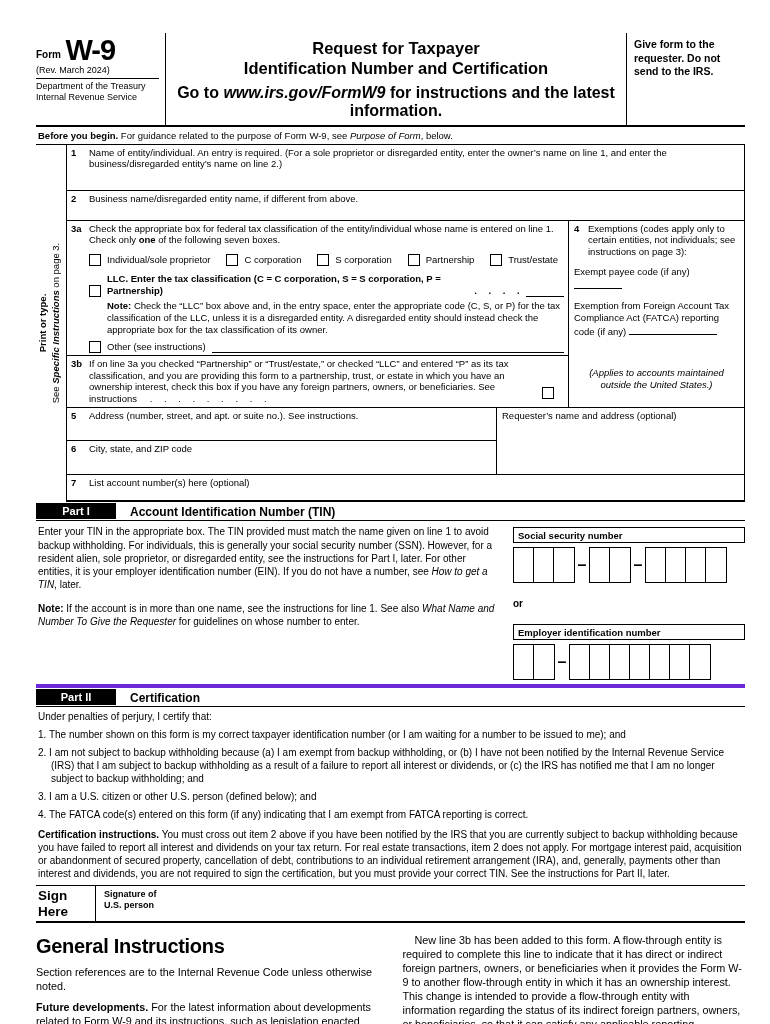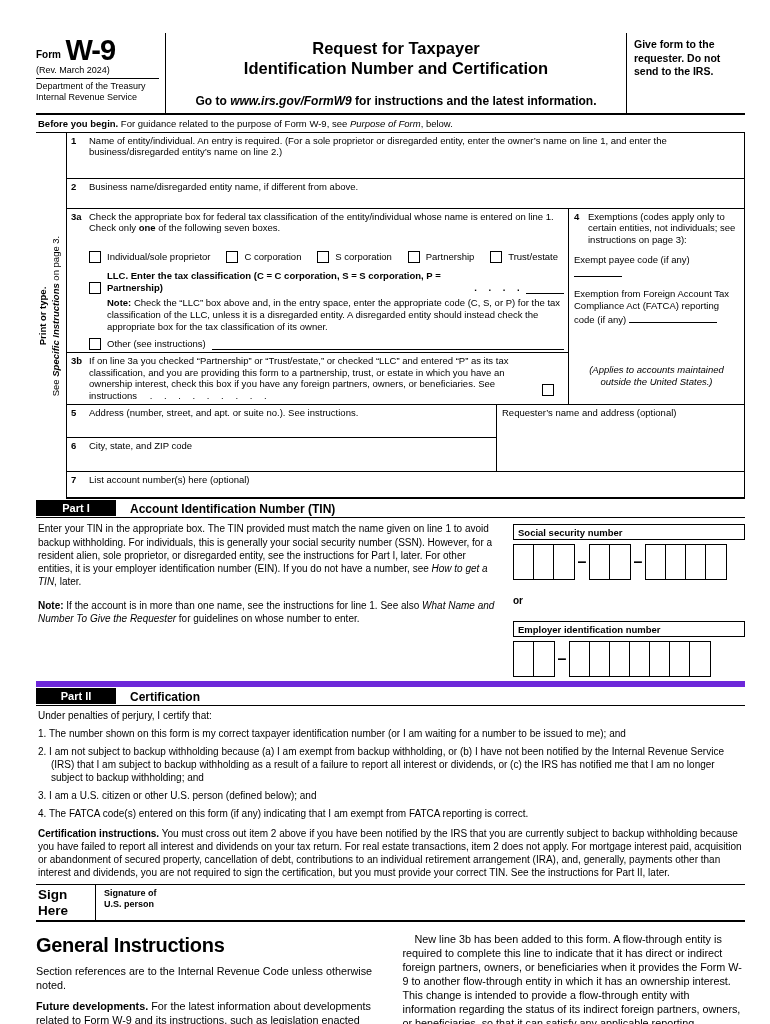--- a/index.html
+++ b/index.html
@@ -17,21 +17,21 @@
   
   .header { display:flex; border-bottom:2.5px solid #000; }
   .hdr-left { width:130px; padding:4px 6px 4px 0; border-right:1px solid #000; }
   .form-word { font-size:10px; font-weight:bold; }
   .form-number-big { font-size:29px; font-weight:bold; letter-spacing:-1px; line-height:0.9; vertical-align:-2px; }
   .hdr-rev { font-size:9px; margin-top:2px; }
   .hdr-dept { font-size:9px; border-top:1px solid #000; margin-top:3px; padding-top:2px; line-height:1.25; }
   .hdr-center { flex:1; padding:6px 10px 3px; text-align:center; border-right:1px solid #000;
                 display:flex; flex-direction:column; justify-content:space-between; }
   .hdr-title { font-size:16.5px; font-weight:bold; line-height:1.2; }
-  .hdr-subtitle { font-size:12px; font-weight:bold; margin-top:15px; padding-bottom:2px; }
+  .hdr-subtitle { font-size:16px; font-weight:bold; margin-top:5px; padding-bottom:2px; }
   .hdr-right { width:118px; padding:5px 0 0 7px; font-size:10.5px; font-weight:bold; line-height:1.3; }
 
   
   .before-begin { font-size:9.5px; padding:3px 0 3px 2px; border-bottom:1.5px solid #000; }
 
   
   .main-wrap { display:flex; }
   .rot-col { width:30px; position:relative; }
   .rot-inner { position:absolute; top:50%; left:45%; transform:translate(-50%,-50%) rotate(-90deg);
                white-space:nowrap; text-align:center; font-size:9.5px; line-height:1.35; }
@@ -47,42 +47,42 @@
   .r3a { min-height:116px; border-bottom:1px solid #000; }
   .r3b { min-height:46px; position:relative; }
   .col4 { width:176px; flex:0 0 176px; border-left:1px solid #000; padding:2px 5px; font-size:9.5px; line-height:1.25; display:flex; flex-direction:column; }
   .r56group { display:flex; border-bottom:1px solid #000; }
   .r56left { flex:1; }
   .r5 { min-height:33px; border-bottom:1px solid #000; }
   .r6 { min-height:33px; }
   .colreq { width:248px; flex:0 0 248px; border-left:1px solid #000; padding:2px 5px; font-size:9.5px; }
   .r7 { min-height:27px; border-bottom:2px solid #000; }
 
-  .checkrow { display:flex; align-items:flex-start; margin-top:17px; padding-right:6px; }
+  .checkrow { display:flex; align-items:flex-start; margin-top:8px; padding-right:6px; }
   .checkbox { width:12px; height:12px; border:1.5px solid #000; flex:0 0 12px; margin-right:6px; background:#fff; }
   .check-item { display:flex; align-items:center; }
   .cb-sp { flex:1; }
   .llc-row { display:flex; align-items:flex-end; margin-top:7px;font-weight:bold; }
   .dots { word-spacing:9px; margin:0 6px 0 10px; white-space:nowrap; }
   .fill-line { display:inline-block; border-bottom:1px solid #000; height:11px; }
   .note-block { margin:3px 0 0 18px; }
   .other-row { display:flex; align-items:flex-end; margin-top:5px; }
   .other-row .fill-line { flex:1; margin-left:6px; }
   .r3b-check { position:absolute; right:8px; bottom:8px; }
   .exempt-line { margin-top:8px; }
   .applies { font-style:italic; text-align:center; margin-top:auto; margin-bottom:14px; padding:0 6px; }
 
   
   .part-bar { display:flex; align-items:stretch; border-bottom:1.5px solid #000; margin-top:0; }
   .part-label { background:#000; color:#fff; font-weight:bold; font-size:11px; width:80px;
                 text-align:center; padding:2px 0; margin:1px 0 1px 0; }
   .part-title { font-weight:bold; font-size:12px; padding:2.5px 0 0 14px; }
 
   
-  .p1-body { display:flex; padding:4px 0 4px 2px; border-bottom:6px solid #6d28d9; }
+  .p1-body { display:flex; padding:4px 0 4px 2px; border-bottom:4px solid #6d28d9; }
   .p1-text { flex:1; font-size:10px; line-height:1.33; padding-right:10px; }
   .p1-text p { margin-bottom:10px; }
   .tin-col { width:232px; flex:0 0 232px; padding-top:2px; }
   .tin-label-box { border:1px solid #000; font-weight:bold; font-size:9.5px; padding:1.5px 4px; }
   .tin-row { display:flex; align-items:center; margin-top:4px; }
   .digit-group { display:flex; border:1.5px solid #000; }
   .digit { width:20px; height:34px; border-right:1px solid #000; }
   .digit:last-child { border-right:none; }
   .tin-dash { width:14px; text-align:center; font-weight:bold; }
   .or-label { font-weight:bold; font-size:10px; margin:15px 0; }

